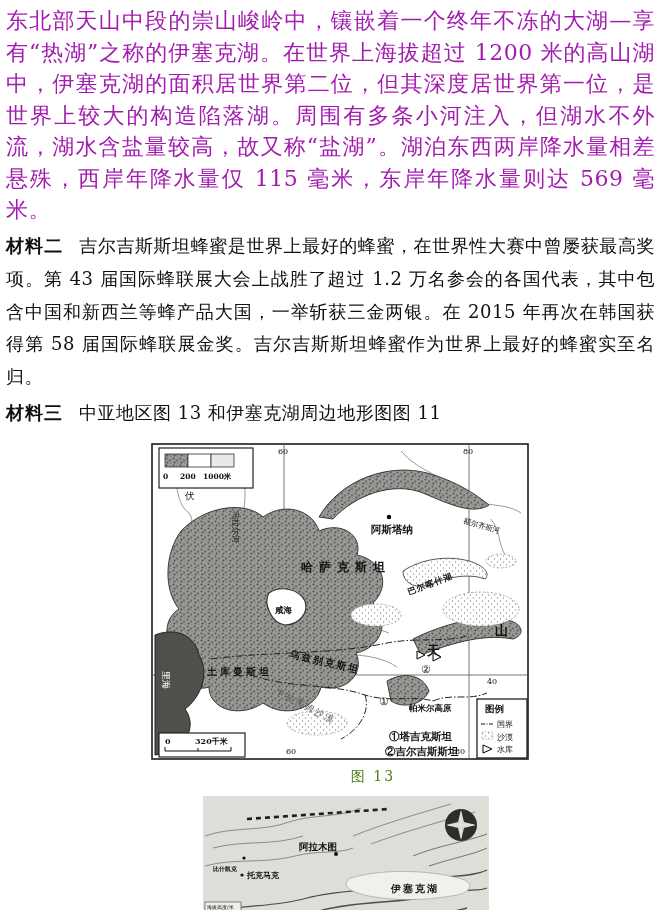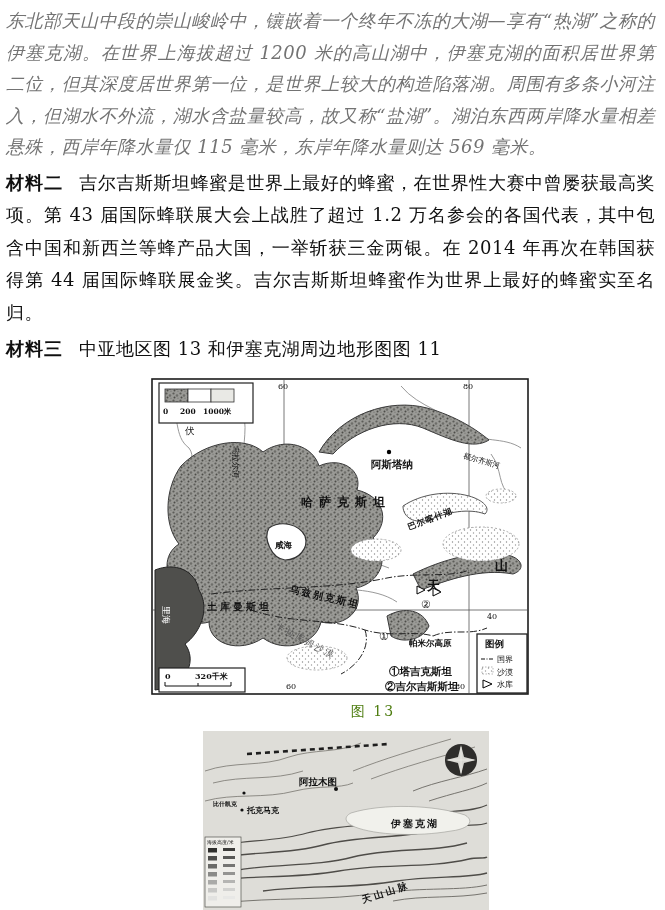--- a/index.html
+++ b/index.html
@@ -3,46 +3,46 @@
 <meta charset="utf-8">
 <style>
   html,body{margin:0;padding:0;}
   body{
     width:665px;height:910px;background:#ffffff;
     font-family:"DejaVu Serif","Liberation Serif",serif;
     color:#101010;overflow:hidden;
   }
   .doc{padding:5px 10px 0 6px;}
   p.body-text{
-    margin:0;font-size:18px;line-height:31.5px;text-align:justify;
-    text-justify:inter-character;letter-spacing:0.5px;color:#737373;font-style:italic;
+    margin:0;font-size:22px;line-height:31.5px;text-align:justify;
+    text-justify:inter-character;letter-spacing:0.5px;color:#a21caf;
   }
   p.mat{margin:4px 0 0 0;font-size:18px;line-height:32.5px;text-align:justify;letter-spacing:0.5px;}
   .mat-label{
-    font-family:Liberation Serif, serif;
+    font-family:Liberation Mono, monospace;
     font-weight:bold;letter-spacing:1px;margin-right:16px;
   }
   .figwrap{position:relative;}
   #map13wrap{margin:12px 0 0 145px;width:444px;}
   #map14wrap{margin:10px 0 0 197px;width:286px;}
   .figcap{
     text-align:center;font-size:14px;margin-top:4px;letter-spacing:2px;color:#4d7c0f;
   }
   svg text{font-family:"DejaVu Serif","Liberation Serif",serif;}
   .lbl{fill:#111;}
   .bold{font-weight:bold;}
 </style>
 </head>
 <body>
 
 <div class="doc">
 
   <p class="body-text">东北部天山中段的崇山峻岭中，镶嵌着一个终年不冻的大湖—享有“热湖”之称的伊塞克湖。在世界上海拔超过 1200 米的高山湖中，伊塞克湖的面积居世界第二位，但其深度居世界第一位，是世界上较大的构造陷落湖。周围有多条小河注入，但湖水不外流，湖水含盐量较高，故又称“盐湖”。湖泊东西两岸降水量相差悬殊，西岸年降水量仅 115 毫米，东岸年降水量则达 569 毫米。</p>
 
-  <p class="mat"><b class="mat-label">材料二</b><span>吉尔吉斯斯坦蜂蜜是世界上最好的蜂蜜，在世界性大赛中曾屡获最高奖项。第 43 届国际蜂联展大会上战胜了超过 1.2 万名参会的各国代表，其中包含中国和新西兰等蜂产品大国，一举斩获三金两银。在 2014 年再次在韩国获得第 44 届国际蜂联展金奖。吉尔吉斯斯坦蜂蜜作为世界上最好的蜂蜜实至名归。</span></p>
+  <p class="mat"><b class="mat-label">材料二</b><span>吉尔吉斯斯坦蜂蜜是世界上最好的蜂蜜，在世界性大赛中曾屡获最高奖项。第 43 届国际蜂联展大会上战胜了超过 1.2 万名参会的各国代表，其中包含中国和新西兰等蜂产品大国，一举斩获三金两银。在 2015 年再次在韩国获得第 58 届国际蜂联展金奖。吉尔吉斯斯坦蜂蜜作为世界上最好的蜂蜜实至名归。</span></p>
 
   <p class="mat"><b class="mat-label">材料三</b><span>中亚地区图 13 和伊塞克湖周边地形图图 11</span></p>
 
   <div id="map13wrap" class="figwrap">
     <svg width="378" height="317" viewBox="0 0 378 317">
       <defs>
         <pattern id="rough" width="7" height="7" patternUnits="userSpaceOnUse">
           <rect width="7" height="7" fill="#9a9a96"></rect>
           <circle cx="1.5" cy="1.5" r="1.1" fill="#5c5c58"></circle>
           <circle cx="5" cy="3.5" r="1.3" fill="#6e6e6a"></circle>

